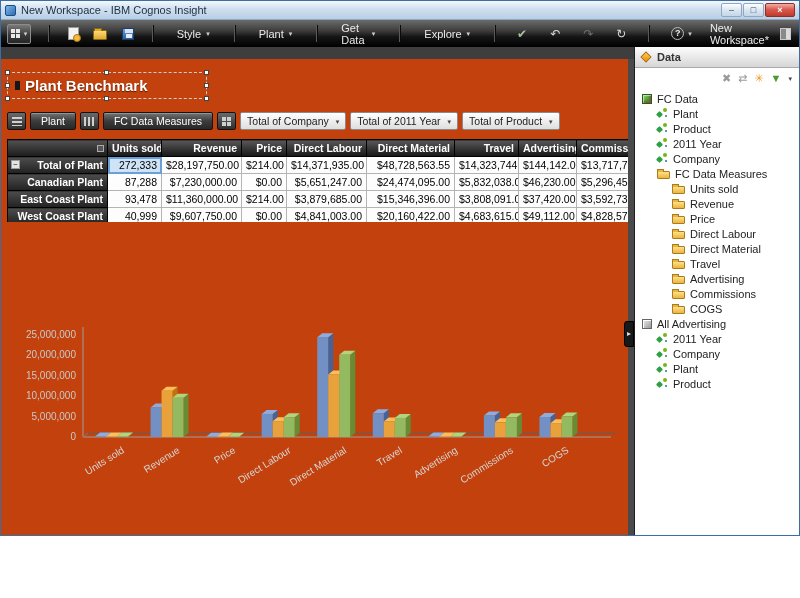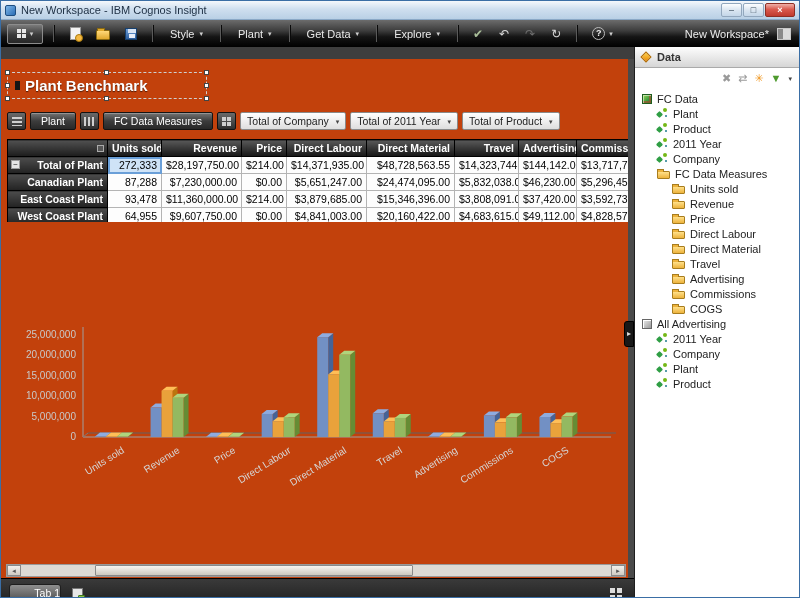--- a/index.html
+++ b/index.html
@@ -1,34 +1,34 @@
 <!DOCTYPE html>
 <html><head>
 <meta charset="utf-8">
 <style>
   * { box-sizing: border-box; margin:0; padding:0; }
   html,body { width:800px; height:598px; font-family:"Liberation Sans",sans-serif; background:#fff; }
-  .window { position:relative; width:800px; height:598px; border:1px solid #3a6ea5; background:#3e3e3e; overflow:hidden; }
+  .window { position:relative; width:800px; height:536px; border:1px solid #3a6ea5; background:#3e3e3e; overflow:hidden; }
 
   
   .titlebar { position:absolute; left:0; top:0; width:100%; height:19px;
     background:linear-gradient(#f4f8fc,#cfdfef 45%,#b9d0e5); border-bottom:1px solid #8aa8c6;
     display:flex; align-items:center; padding:0 4px; }
   .app-icon { width:11px; height:11px; background:linear-gradient(135deg,#7eb6e8,#2a6db5);
     border:1px solid #1d4d80; border-radius:2px; margin-right:5px; flex:0 0 auto; }
   .titlebar .title { font-size:11px; color:#1c2e42; flex:1; white-space:nowrap; overflow:hidden; }
   .winbtns { display:flex; gap:1px; }
   .winbtn { width:21px; height:14px; font-size:9px; line-height:12px; text-align:center; color:#3a4a5a;
     background:linear-gradient(#fdfeff,#dbe6f1 50%,#c4d6e8); border:1px solid #92a7bd; border-radius:2px; cursor:default;}
   .winbtn.close { width:30px; background:linear-gradient(#f0b0a8,#da5a4e 45%,#bf3a2e); color:#fff; border-color:#8e2e24; font-weight:bold;}
 
   
   .toolbar { position:absolute; left:0; top:19px; width:100%; height:27px;
     background:linear-gradient(#6c6c6c,#3c3c3c 40%,#151515 62%,#000);
-    display:flex; align-items:center; padding:0 6px; gap:6px; }
+    display:flex; align-items:center; padding:0 6px; gap:13px; }
   .tb-sep { width:1px; height:17px; background:#5a5a5a; margin:0 4px; box-shadow:1px 0 0 #0a0a0a; flex:0 0 auto;}
   .appmenu { width:36px; height:20px; background:linear-gradient(#7a7a7a,#3a3a3a 55%,#262626);
     border:1px solid #8c8c8c; border-radius:2px; display:flex; align-items:center; justify-content:center; gap:4px; }
   .caret { font-size:7px; color:#cfcfcf; line-height:1; }
   .caret.dark { color:#444; }
   .tb-iconbtn { width:22px; height:20px; display:flex; align-items:center; justify-content:center; }
   .tb-btn { display:flex; align-items:center; gap:5px; color:#e9e9e9; font-size:11px; padding:3px 7px; }
   .tb-glyph { color:#d8d8d8; font-size:12px; padding:0 5px; }
   .tb-glyph.check { color:#aabf9a; }
   .tb-glyph.dim { color:#6f6f6f; }
@@ -330,21 +330,21 @@
                 <td>$11,360,000.00</td>
                 <td>$214.00</td>
                 <td>$3,879,685.00</td>
                 <td>$15,346,396.00</td>
                 <td>$3,808,091.00</td>
                 <td>$37,420.00</td>
                 <td>$3,592,736.00</td>
               </tr>
               <tr>
                 <th class="rowhead"><span>West Coast Plant</span></th>
-                <td>64,955</td>
+                <td>40,999</td>
                 <td>$9,607,750.00</td>
                 <td>$0.00</td>
                 <td>$4,841,003.00</td>
                 <td>$20,160,422.00</td>
                 <td>$4,683,615.00</td>
                 <td>$49,112.00</td>
                 <td>$4,828,576.00</td>
               </tr>
             </tbody>
           </table>

